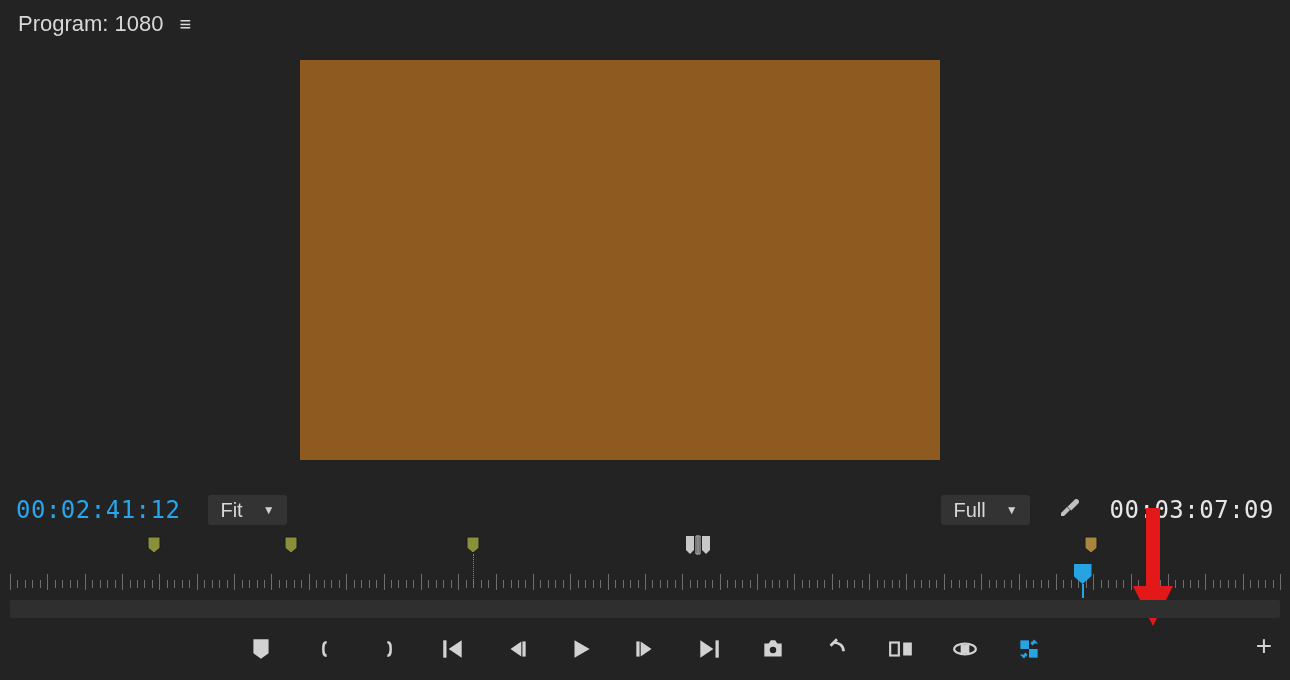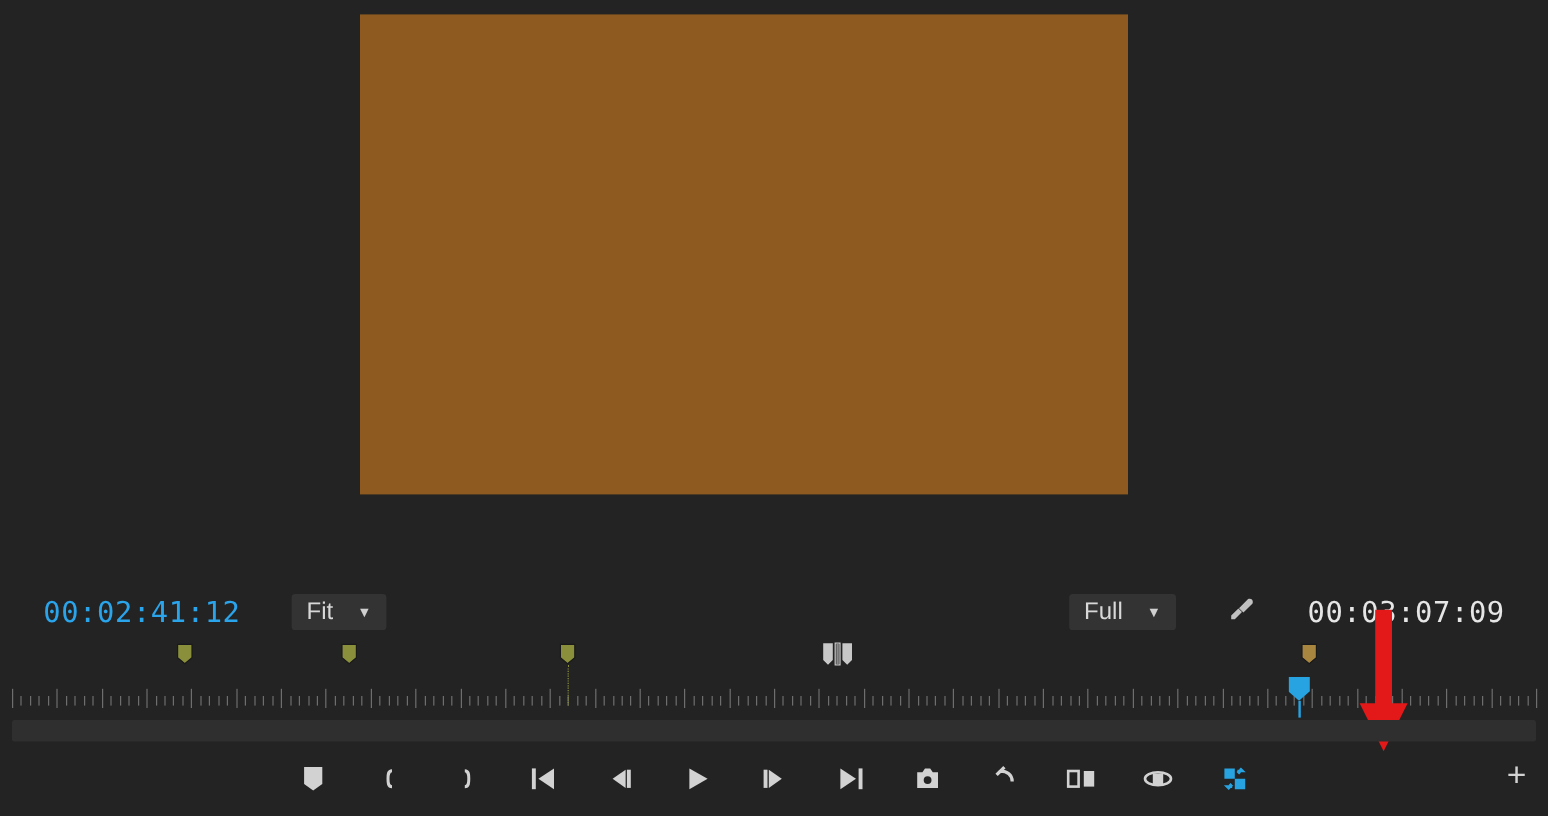--- a/index.html
+++ b/index.html
@@ -44,22 +44,22 @@
     top: 12px;
     width: 640px;
     height: 400px;
     background: #8e5a1f;
   }
   
   .controls-row1 {
     height: 40px;
     display: flex;
     align-items: center;
-    padding: 0 36px;
-    gap: 43px;
+    padding: 0 16px;
+    gap: 28px;
   }
   .timecode-in {
     color: #2aa5ec;
     font-size: 24px;
     font-family: "Lucida Console", monospace;
     letter-spacing: 0.5px;
   }
   .timecode-dur {
     color: #e6e6e6;
     font-size: 24px;
@@ -179,20 +179,24 @@
     position:absolute;
     pointer-events:none;
   }
   .red-arrow svg { width:50px; height:120px;}
 </style>
 </head>
 <body>
 
 <div class="panel">
 
+  <div class="header">
+    <span>Program: 1080</span>
+    <span class="menu-icon">≡</span>
+  </div>
 
   <div class="preview-area">
     <div class="preview-frame"></div>
   </div>
 
   <div class="controls-row1">
     <span class="timecode-in">00:02:41:12</span>
 
     <div class="dropdown">
       <span>Fit</span>

